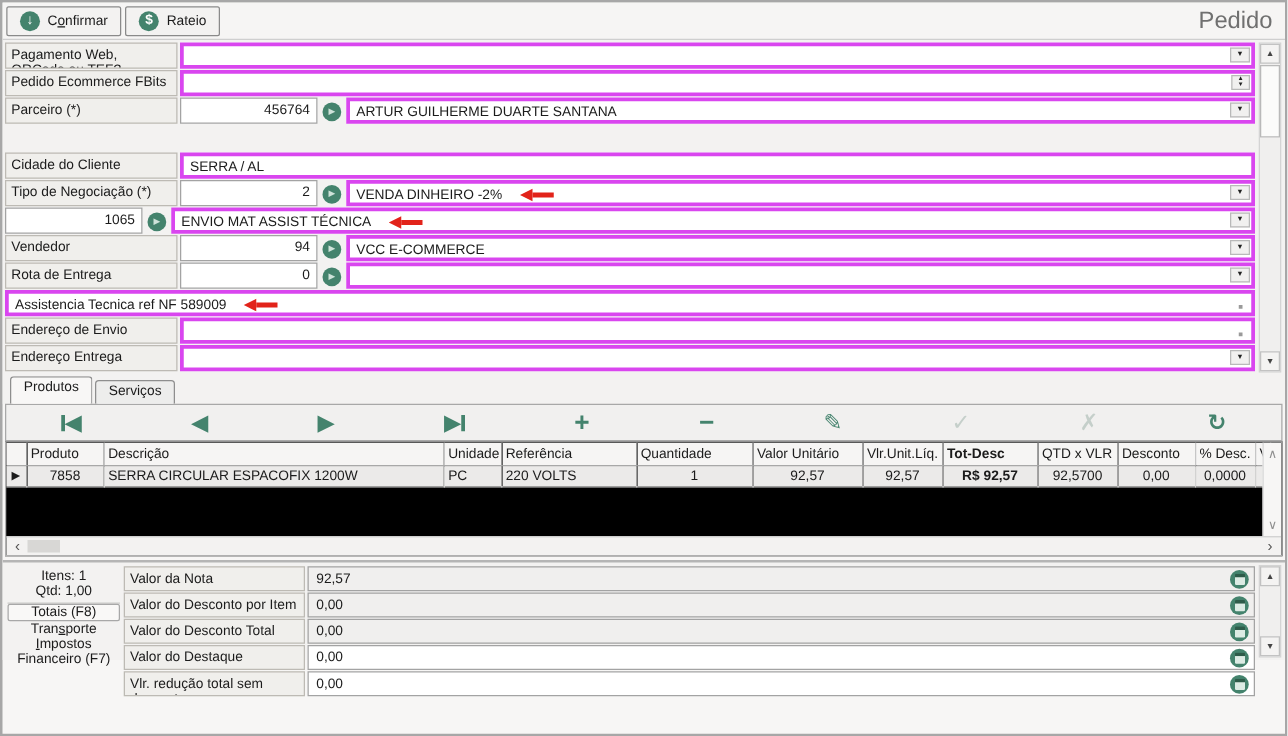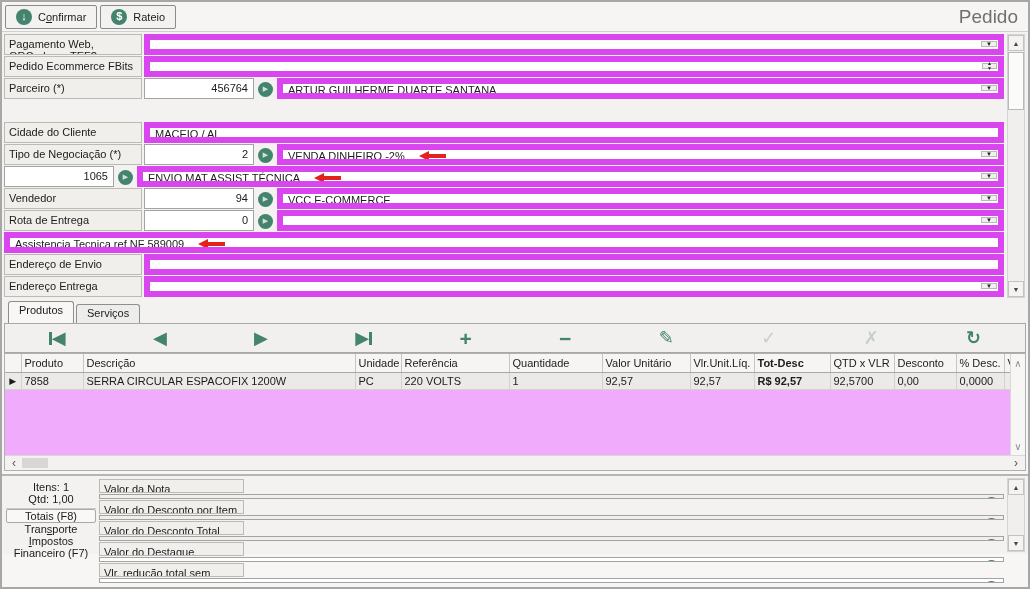--- a/index.html
+++ b/index.html
@@ -17,21 +17,21 @@
   .circle-ico{width:16px;height:16px;border-radius:50%;background:#44836d;color:#fff;
     display:flex;align-items:center;justify-content:center;font-size:11px;font-weight:bold;line-height:1;}
   .key{text-decoration:underline;}
   .win-title{margin-left:auto;font-size:19px;color:#707070;padding-right:4px;}
   
   .form-section{position:relative;height:268px;padding:2px 24px 2px 2px;background:#f3f2f1;}
   .frow{display:flex;height:22px;align-items:stretch;}
   .flabel{width:138px;min-width:138px;background:#f0efec;border:1px solid #bdbab4;
     padding:3px 4px 0 4px;margin:0 2px 1px 0;line-height:12px;overflow:hidden;white-space:nowrap;}
   .flabel.wrap{white-space:normal;}
-  .ffield{flex:1;position:relative;border:6px solid #d946ef;background:#fff;
+  .ffield{flex:1;position:relative;border:3px solid #d946ef;background:#fff;
     padding:3px 18px 0 5px;margin-bottom:1px;overflow:hidden;white-space:nowrap;display:flex;align-items:center;}
   .ffield.plain{padding-right:5px;}
   .ffield.ro{background:#f0efee;}
   .codebox{width:110px;min-width:110px;border:1px solid #a3a3a3;background:#fff;margin:0 4px 1px 0;
     padding:3px 5px 0 5px;text-align:right;white-space:nowrap;}
   .lookup{width:15px;min-width:15px;height:15px;border-radius:50%;background:#44836d;color:#cfe3da;
     font-size:7px;display:flex;align-items:center;justify-content:center;align-self:center;margin-right:4px;}
   .dd{position:absolute;right:1px;top:1px;bottom:2px;width:16px;background:#f1f0ef;
     border:1px solid #b9b9b9;display:flex;align-items:center;justify-content:center;
     font-size:6px;color:#222;}
@@ -55,27 +55,27 @@
     padding:2px 10px 2px 10px;height:19px;margin-right:2px;white-space:nowrap;}
   .tab.active{background:#f8f7f6;height:22px;position:relative;z-index:2;}
   
   .grid-toolbar{height:30px;margin:0 2px;border:1px solid #a8a8a8;background:#f1f0ef;
     display:flex;align-items:center;justify-content:space-around;}
   .gt-ico{color:#44836d;font-size:18px;font-weight:bold;line-height:1;display:flex;align-items:center;}
   .gt-ico.dis{color:#c5cfca;font-weight:normal;}
   .gt-ico .bar{width:3px;height:13px;background:#44836d;display:inline-block;}
   .gt-ico.plusminus{font-size:21px;}
   
-  .grid-area{position:relative;margin:0 2px;height:118px;background:#f0abfc;border:1px solid #b0b0b0;overflow:hidden;}
+  .grid-area{position:relative;margin:0 2px;height:92px;background:#000000;border:1px solid #b0b0b0;overflow:hidden;}
   table.grid{border-collapse:collapse;table-layout:fixed;width:1011px;}
   table.grid th{background:#f6f5f4;border-right:1px solid #c6c6c6;border-bottom:1px solid #a8a8a8;
     font-weight:normal;text-align:left;padding:2px 3px;height:18px;overflow:hidden;white-space:nowrap;}
   table.grid td{background:#ebeae9;border-right:1px solid #d2d2d1;border-bottom:1px solid #d2d2d1;
     padding:2px 3px;height:17px;overflow:hidden;white-space:nowrap;}
-  table.grid .num{text-align:left;}
+  table.grid .num{text-align:center;}
   table.grid .b{font-weight:bold;}
   td.sel{background:#e2e1e0;text-align:center;padding:0;font-size:9px;}
   th.sel{padding:0;}
   .grid-vscroll{position:absolute;right:0;top:0;bottom:15px;width:15px;background:#f7f6f5;
     border-left:1px solid #d8d8d8;}
   .gv{position:absolute;left:0;right:0;height:14px;display:flex;align-items:center;justify-content:center;
     color:#8f8f8f;font-size:10px;}
   .gv.up{top:2px;} .gv.down{bottom:2px;}
   .grid-hscroll{position:absolute;left:0;right:0;bottom:0;height:15px;background:#f3f2f1;
     border-top:1px solid #d8d8d8;}
@@ -83,21 +83,21 @@
     color:#555;font-size:12px;}
   .gh.left{left:2px;} .gh.right{right:2px;}
   .gh-thumb{position:absolute;left:17px;top:2px;bottom:2px;width:26px;background:#d8d7d5;}
   
   .totals{position:relative;height:80px;margin-top:3px;border-top:2px solid #b5b5b5;
     background:#f3f2f1;padding:3px 24px 2px 4px;display:flex;}
   .t-left{width:90px;min-width:90px;display:flex;flex-direction:column;margin-right:3px;}
   .items-box{text-align:center;line-height:12px;padding:2px 0 3px 0;border-bottom:1px solid #cac9c8;}
   .t-tab{height:20px;display:flex;align-items:center;justify-content:center;white-space:nowrap;}
   .t-tab.active{background:#f9f8f7;border:1px solid #a8a8a8;border-radius:2px;}
-  .trow{display:flex;height:21px;flex-direction:column;}
+  .trow{display:flex;height:21px;}
   .tlabel{width:145px;min-width:145px;background:#f0efec;border:1px solid #bdbab4;
     padding:3px 4px 0 4px;margin:0 2px 1px 0;line-height:12px;overflow:hidden;}
   .tfield{flex:1;position:relative;border:1px solid #a3a3a3;background:#fff;
     padding:3px 24px 0 6px;margin-bottom:1px;white-space:nowrap;overflow:hidden;}
   .tfield.ro{background:#f0efee;}
   .calc{position:absolute;right:4px;top:2px;width:15px;height:15px;border-radius:50%;background:#44836d;
     display:flex;align-items:center;justify-content:center;}
   .calc .scr{width:8px;height:9px;background:#dcebe4;border-radius:1px;border-top:3px solid #2e5c4a;}
   .tot-vscroll{right:3px;}
 </style>
@@ -148,21 +148,21 @@
         <span class="dd">▼</span>
       </div>
     </div>
 
     <div class="frow">
     </div>
 
     <div class="frow">
       <div class="flabel">Cidade do Cliente</div>
       <div class="ffield plain">
-        <span>MACEIO / AL</span>
+        <span>SERRA / AL</span>
       </div>
     </div>
 
     <div class="frow">
       <div class="flabel">Tipo de Negociação (*)</div>
       <div class="codebox">2</div>
       <span class="lookup">▶</span>
       <div class="ffield">
         <span>VENDA DINHEIRO  -2%</span>
         <span class="red-arrow">

